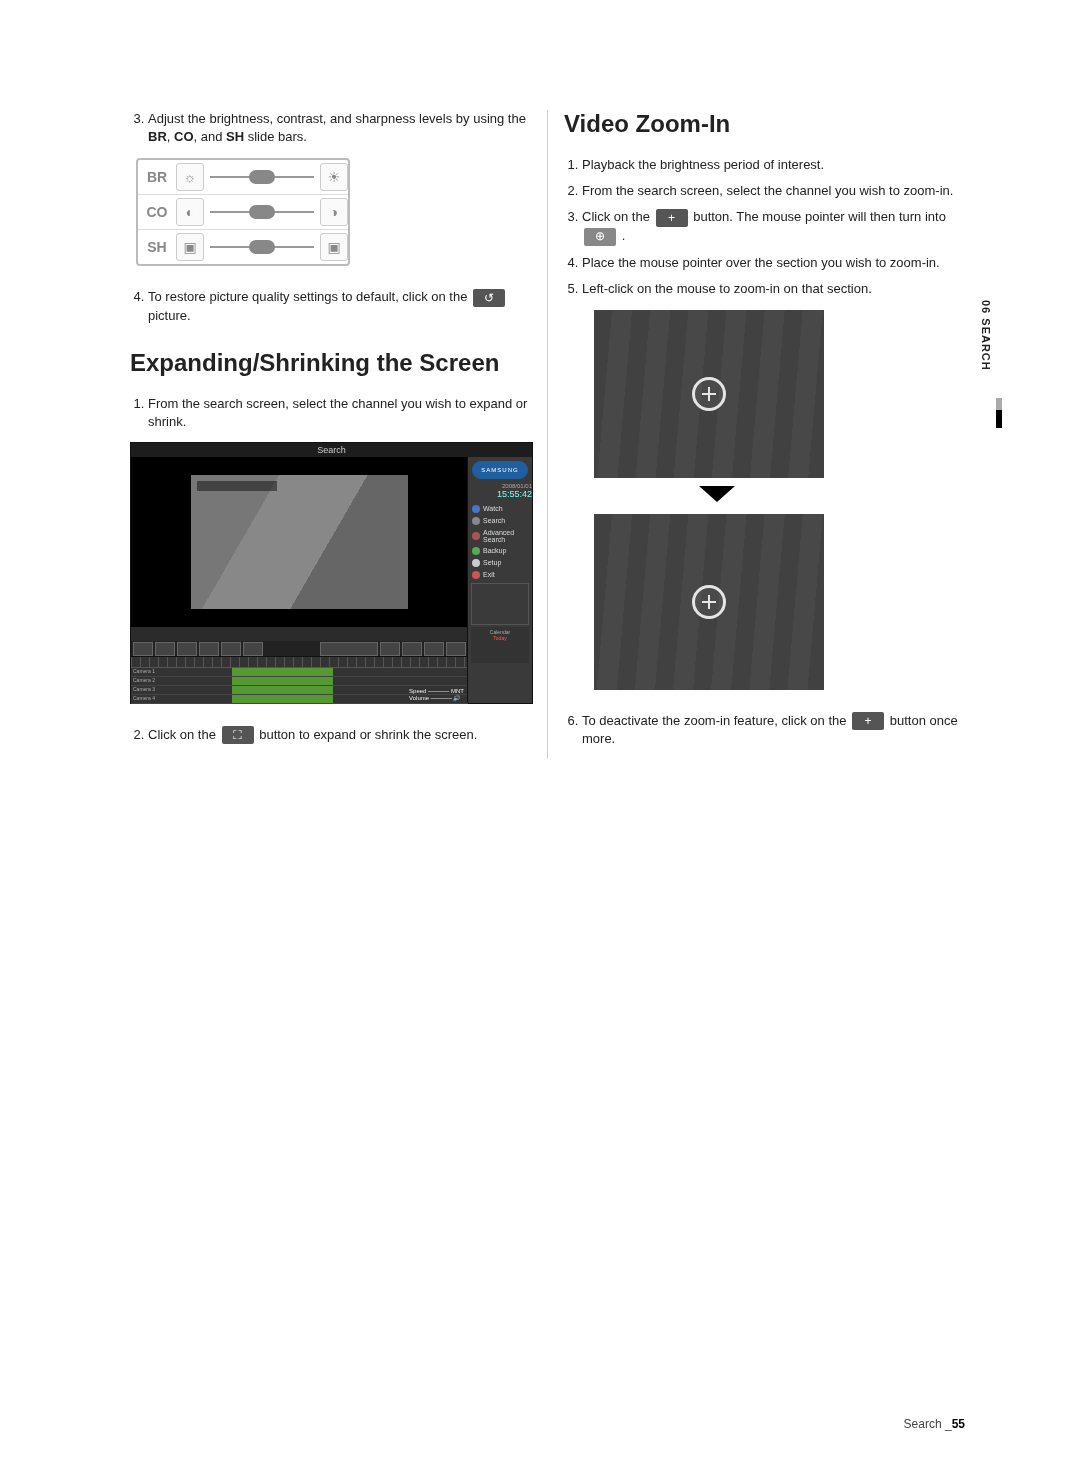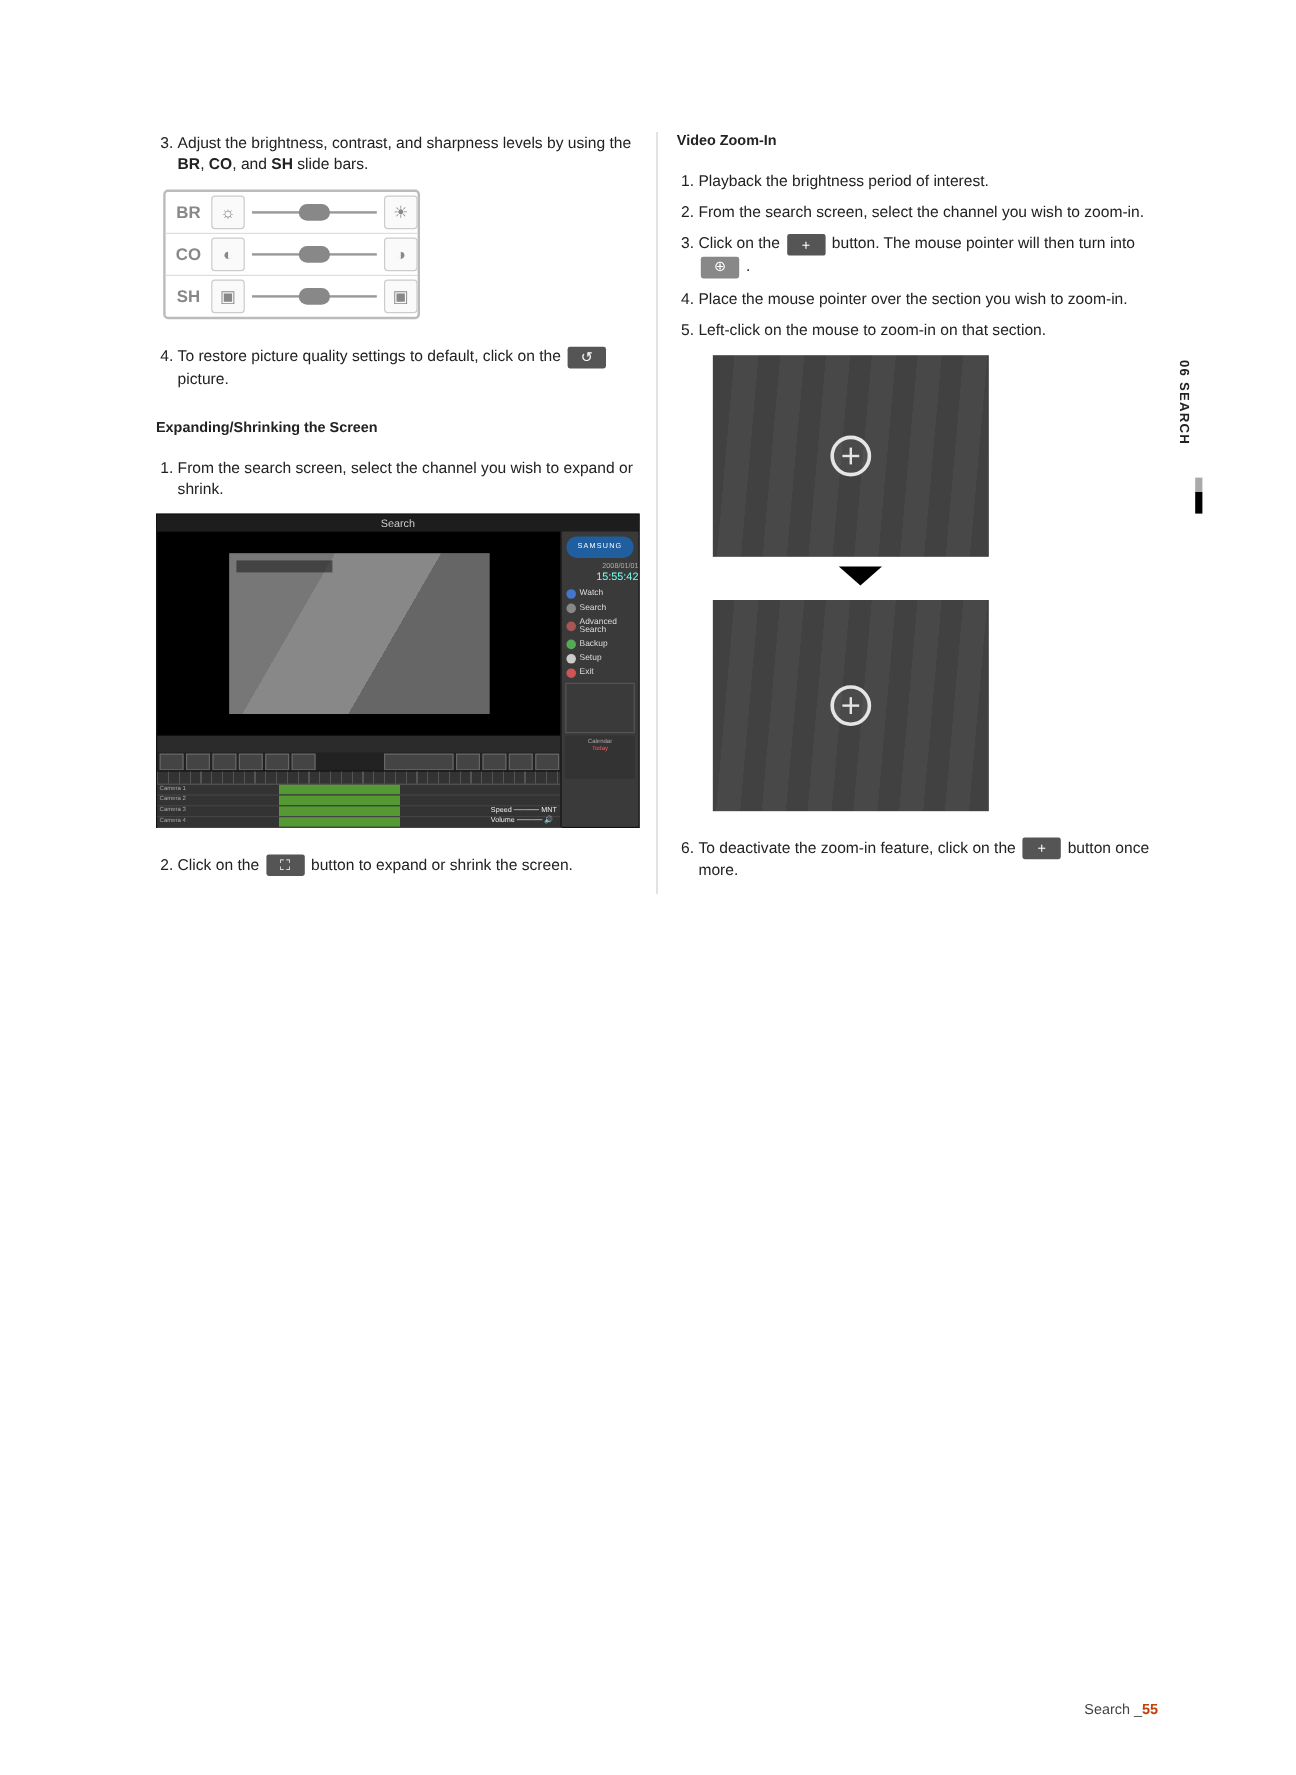--- a/index.html
+++ b/index.html
@@ -29,21 +29,21 @@
     min-width: 0;
   }
   .divider {
     width: 1px;
     background: #cfcfcf;
     align-self: stretch;
   }
   p, li { line-height: 1.4; font-size: 13px; }
   ol { margin: 0 0 10px 0; padding-left: 18px; }
   ol li { margin-bottom: 8px; }
-  h2.section { font-size: 12px; font-weight: bold; margin: 24px 0 18px 0; }
+  h2.section { font-size: 24px; font-weight: bold; margin: 24px 0 18px 0; }
   .strong { font-weight: bold; }
 
   
   .slider-box {
     width: 210px;
     border: 2px solid #bbb;
     border-radius: 4px;
     margin: 12px 0 22px 6px;
   }
   .slider-row {
@@ -214,21 +214,21 @@
     background: #aaa;
   }
 
   .footer {
     position: absolute;
     right: 115px;
     bottom: 48px;
     font-size: 12px;
     color: #444;
   }
-  .footer .num { font-weight: bold; color:#c2410c; }
+  .footer .num { font-weight: bold; color:#000000; }
 </style>
 </head>
 <body>
 <div class="page">
 
 <div class="cols">
 
   <div class="col">
     <ol start="3">
       <li>

